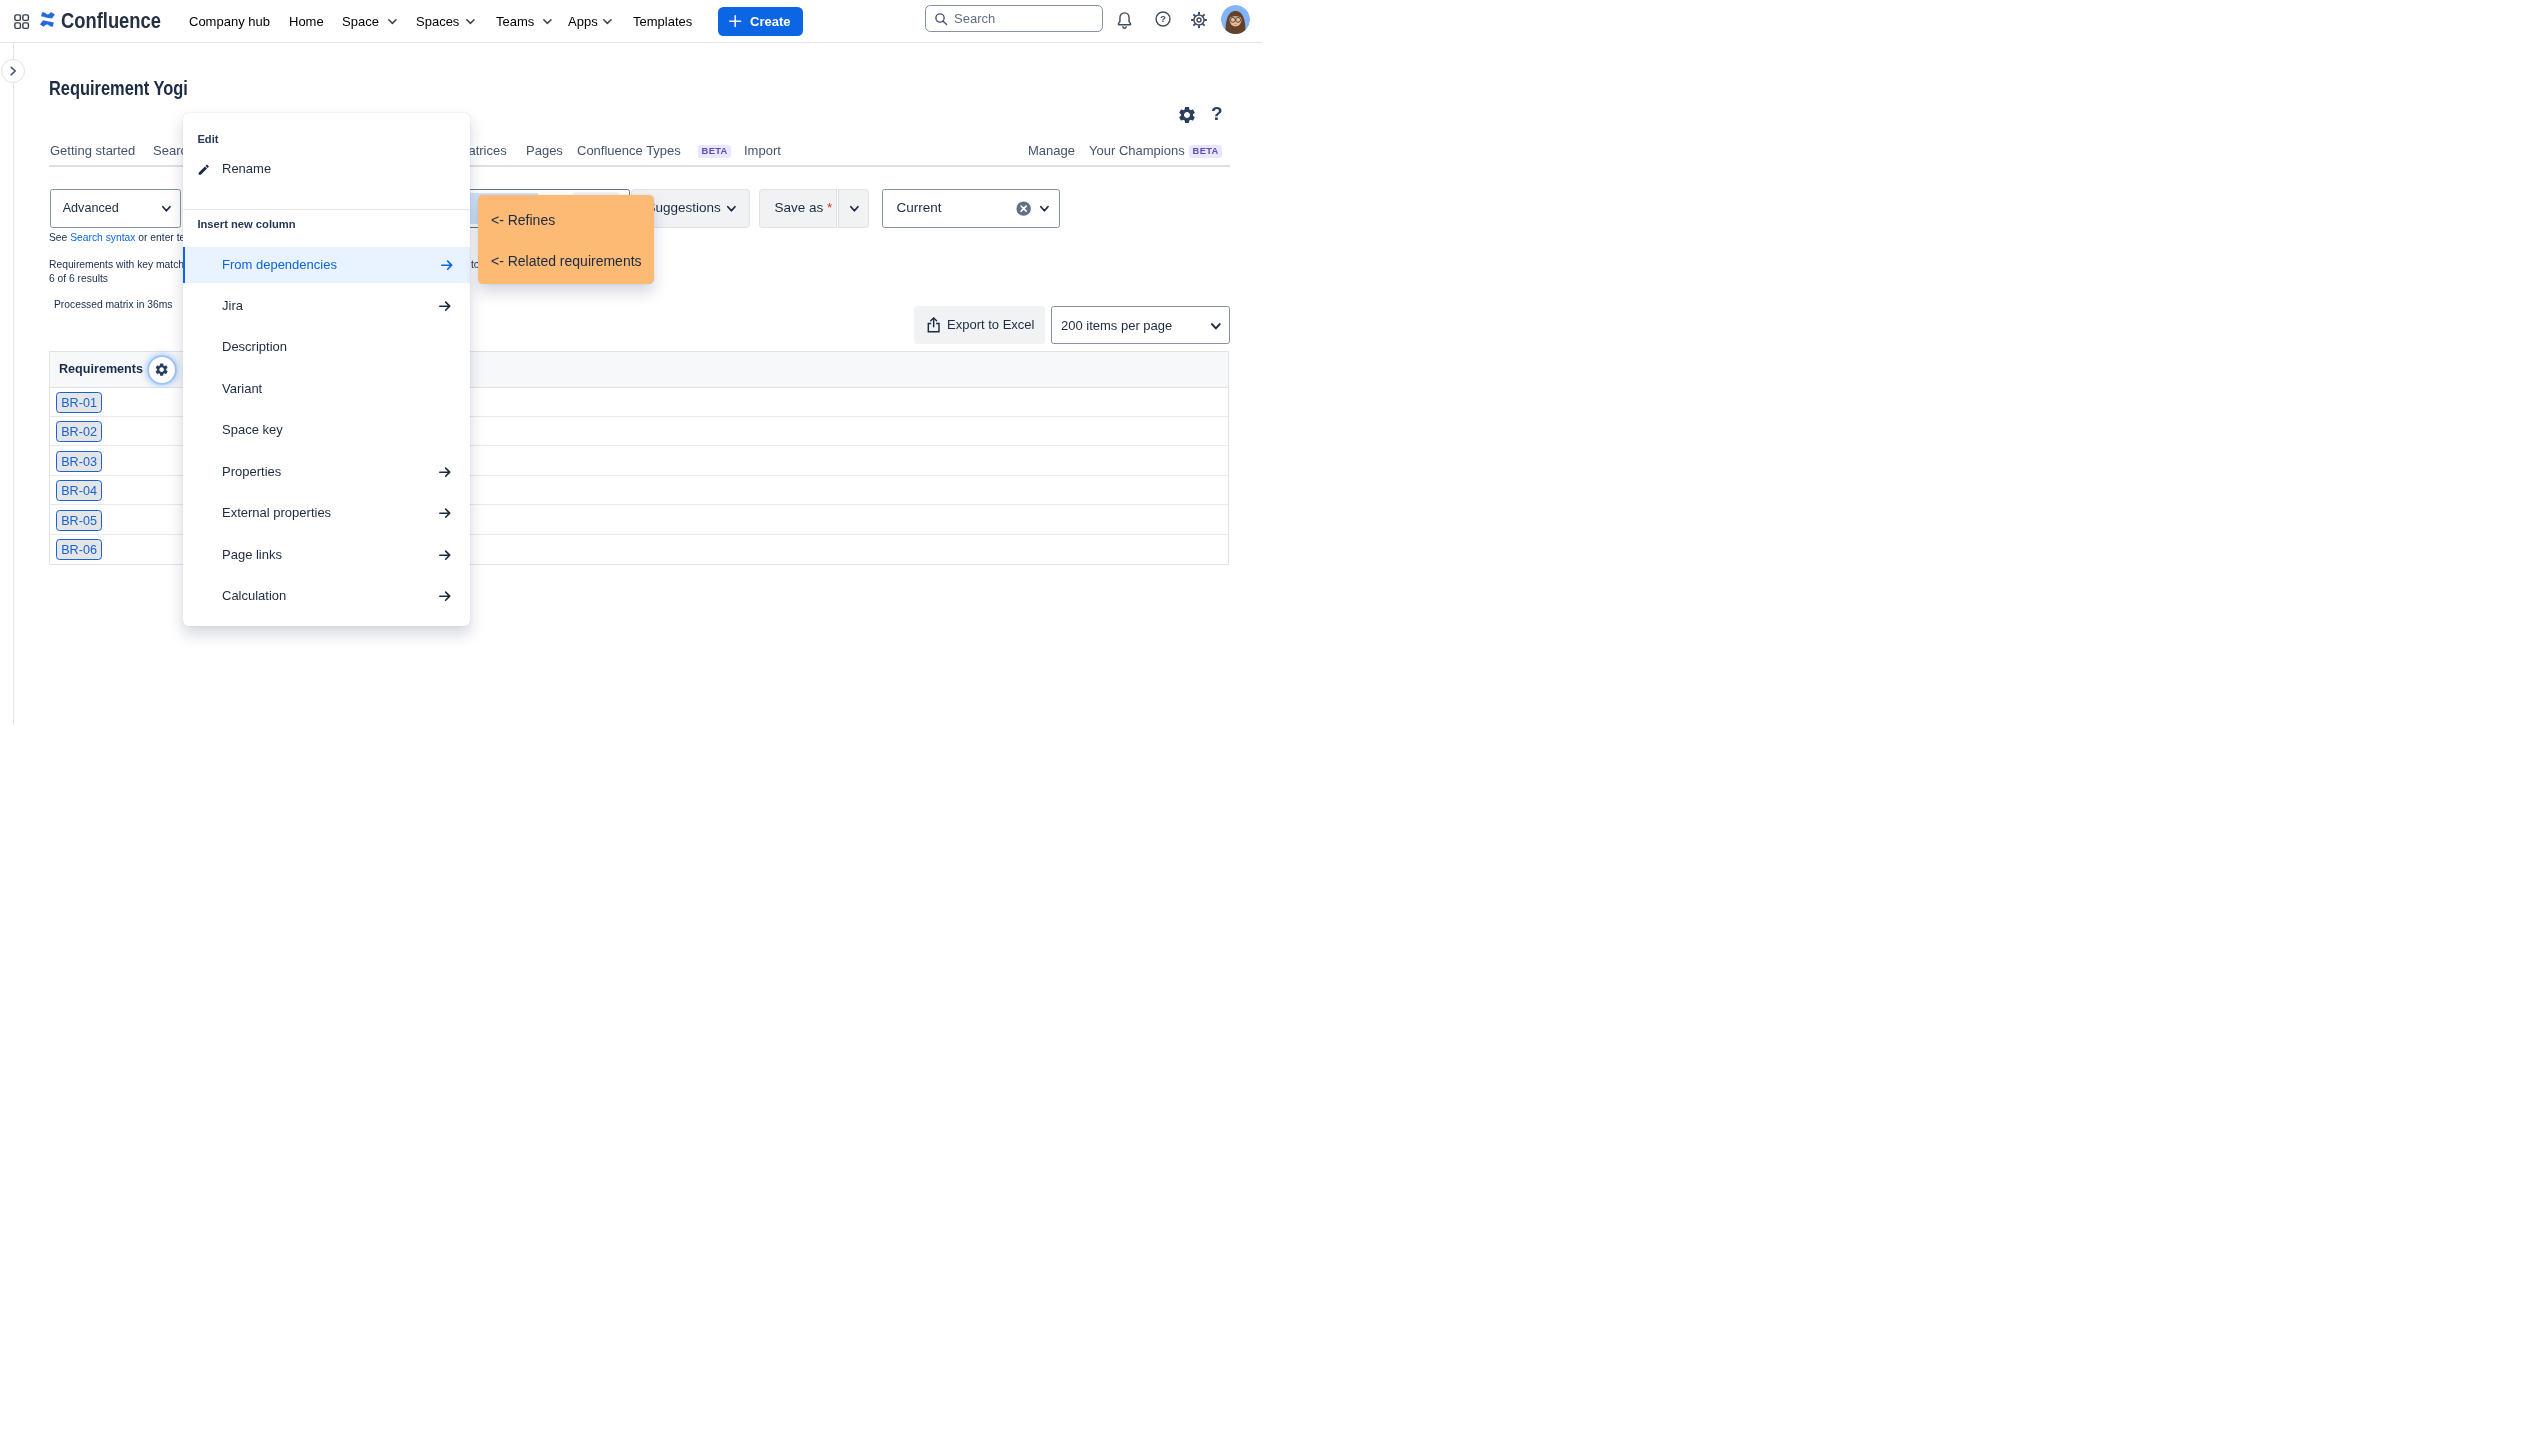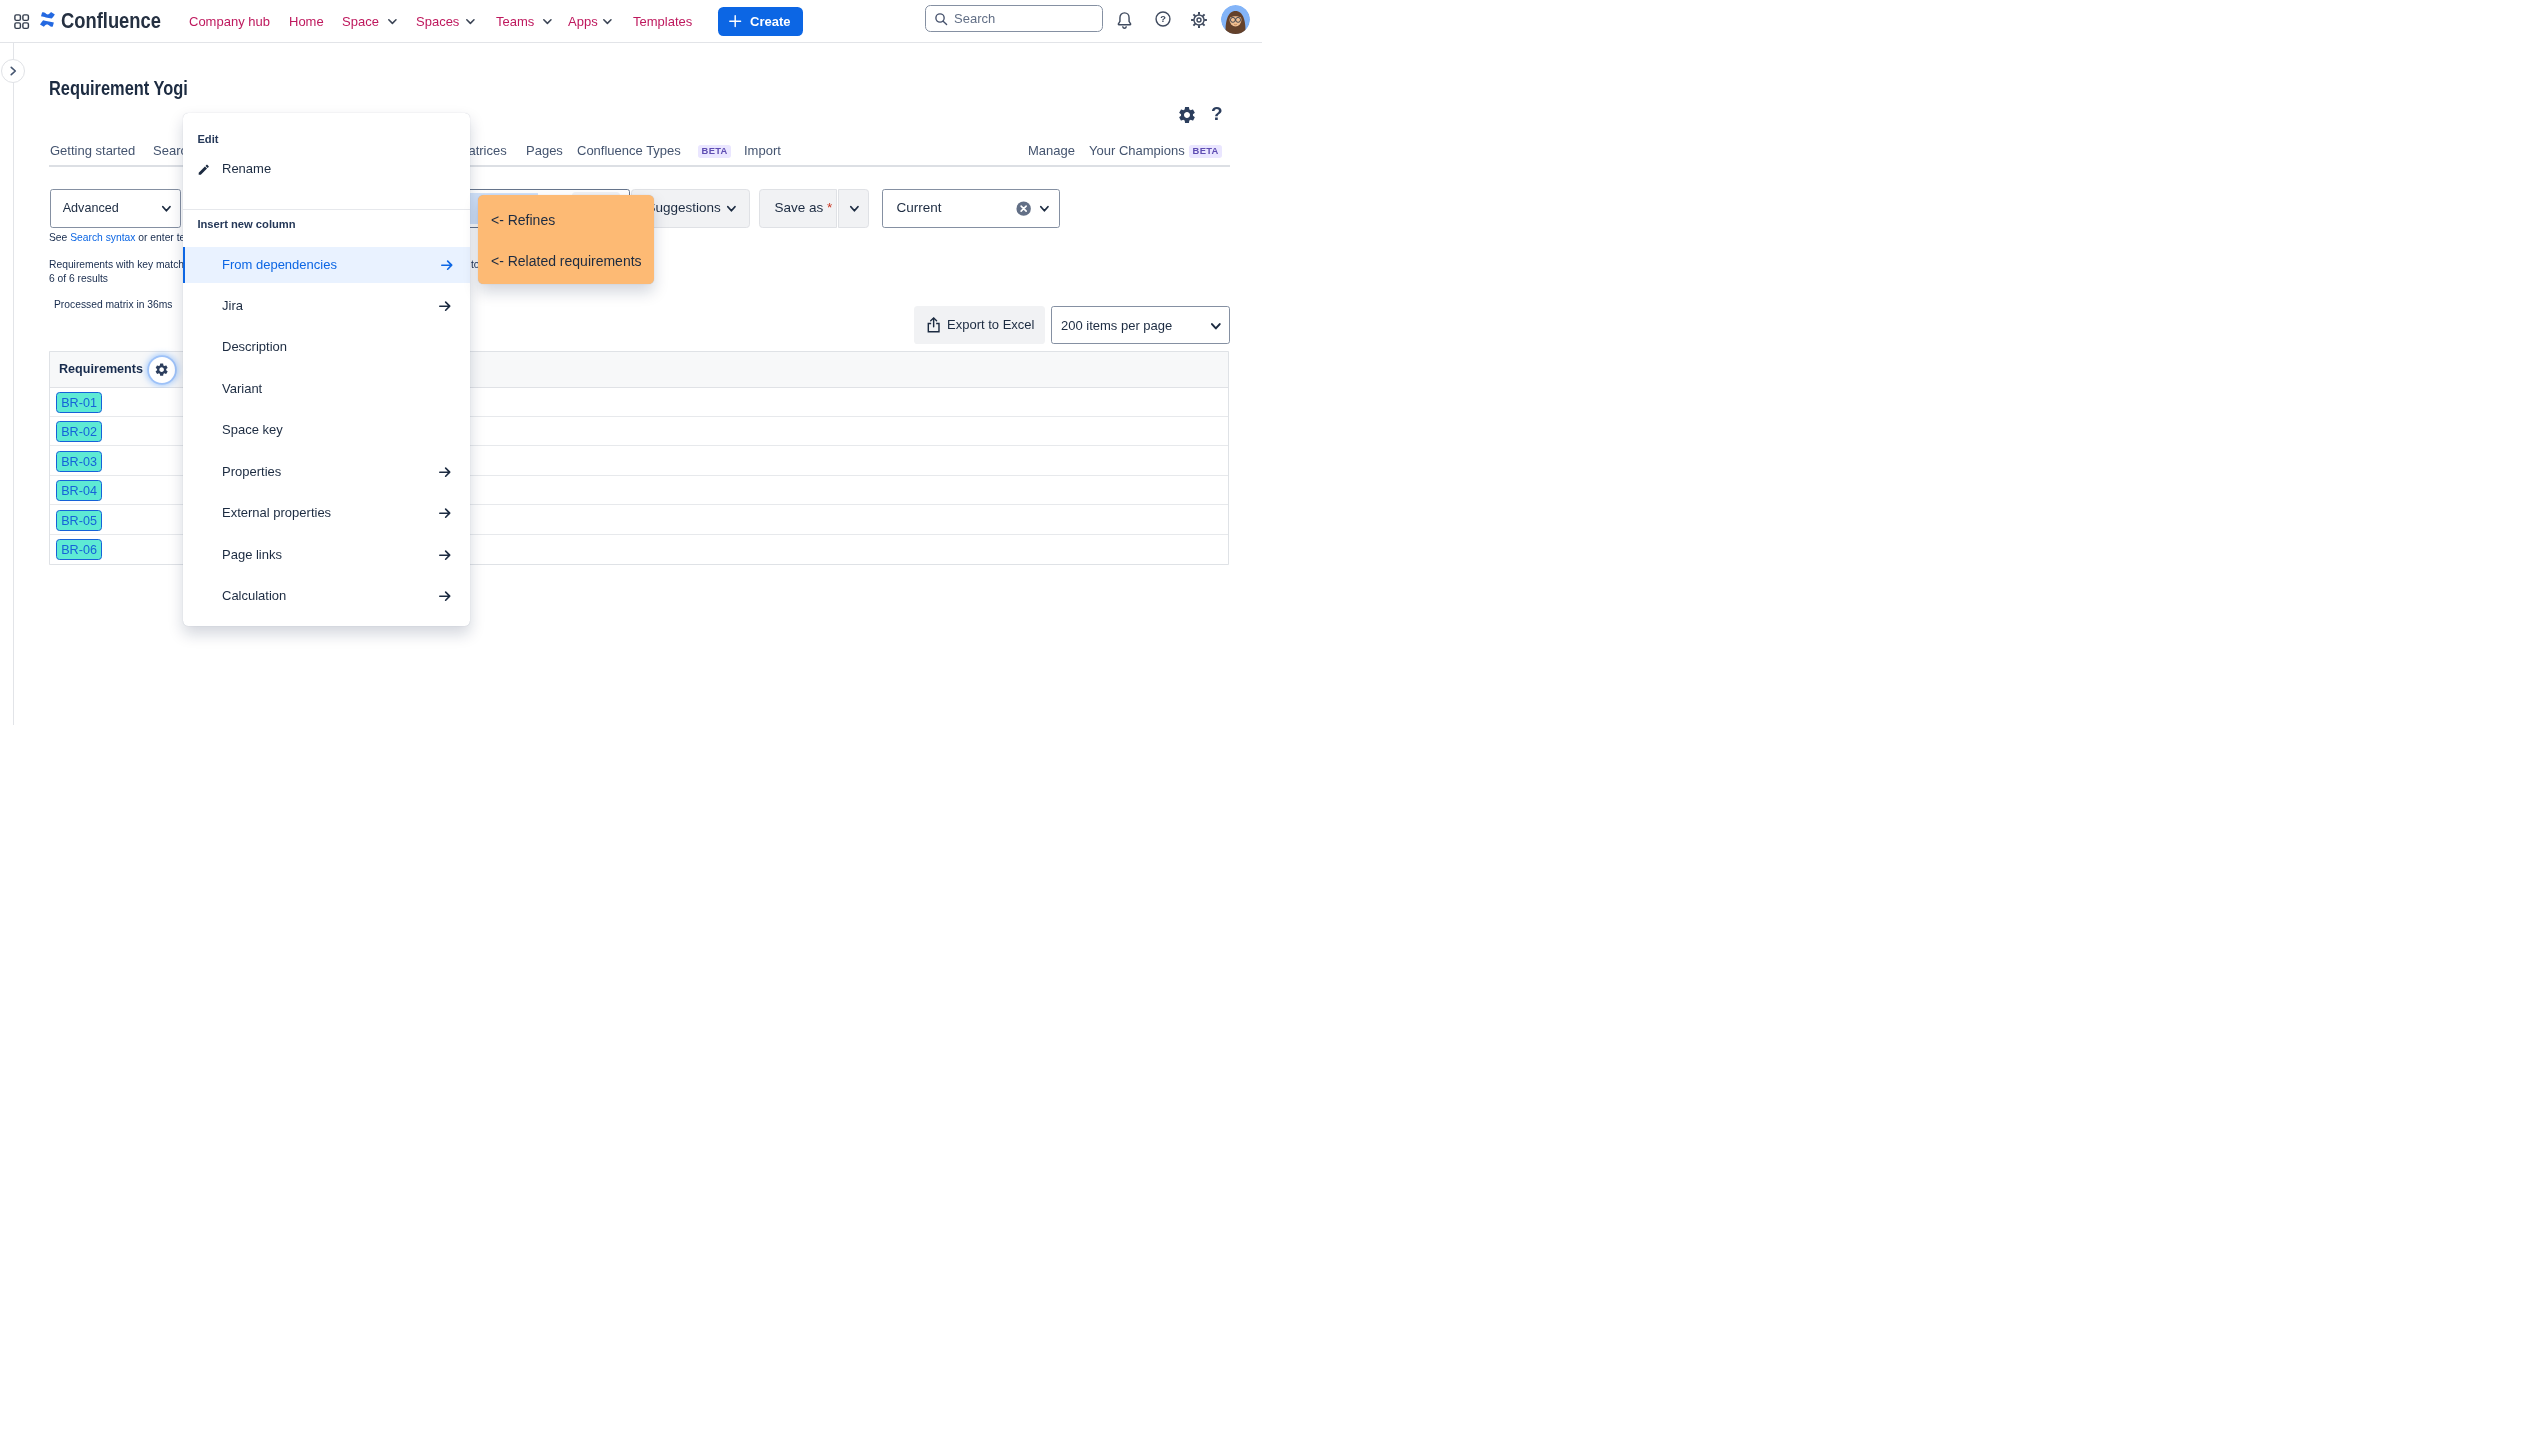--- a/index.html
+++ b/index.html
@@ -2,21 +2,21 @@
 <html style="font-size:14.4px"><head>
 <meta charset="utf-8">
 <style>
   * { margin:0; padding:0; box-sizing:border-box; }
   html,body { width:1262px; height:726px; background:#fff; font-family:"Liberation Sans", sans-serif; overflow:hidden; }
   .abs { position:absolute; }
   #page { position:relative; width:1262px; height:726px; }
 
   
   #nav { position:absolute; left:0; top:0; width:1262px; height:43px; background:#fff; border-bottom:0.9px solid #E2E4E8; z-index:5; }
-  .navitem { position:absolute; top:0; height:43px; line-height:43px; font-size:13px; color:#be185d; white-space:nowrap; }
+  .navitem { position:absolute; top:0; height:43px; line-height:43px; font-size:13px; color:#000000; white-space:nowrap; }
   #wordmark { position:absolute; left:61px; top:7.6px; font-size:21.6px; line-height:25px; font-weight:700; color:#253041; transform:scaleX(0.85); transform-origin:left top; white-space:nowrap; }
   #createbtn { position:absolute; left:718px; top:7.2px; width:85px; height:29px; background:#0C66E4; border-radius:5.4px; color:#fff; }
   #createbtn span { position:absolute; left:32px; top:0; height:23px; line-height:29px; font-size:13px; font-weight:700; }
   #searchbox { position:absolute; left:925px; top:5.4px; width:178px; height:27px; border:0.9px solid #8590A2; border-radius:5.4px; }
   #searchbox span { position:absolute; left:28px; top:0; height:25px; line-height:25px; font-size:13px; color:#626F86; }
 
   
   #rail { position:absolute; left:12.6px; top:43px; width:0.9px; height:682px; background:#E2E4E8; }
   #railbtn { position:absolute; left:0.9px; top:59px; width:24px; height:24px; border-radius:50%; background:#fff; border:0.9px solid #E0E2E6; z-index:2; }
 
@@ -31,21 +31,21 @@
   .sel { border:0.9px solid #8590A2; border-radius:2.7px; background:#fff; }
   .greybtn { background:#F1F2F4; border-radius:3.6px; }
   .ctltext { position:absolute; font-size:13.5px; color:#1C2B41; white-space:nowrap; }
 
   .helper { position:absolute; font-size:10.3px; color:#172B4D; white-space:nowrap; }
 
   
   #tbl { position:absolute; left:49px; top:351px; width:1180px; height:214px; border:0.9px solid #DFE2E6; border-bottom-width:1.8px; border-radius:0.9px; }
   #thead { position:absolute; left:0; top:0; width:100%; height:36px; background:#F7F8F9; border-bottom:0.9px solid #E0E2E6; }
   .trow { position:absolute; left:0; width:100%; height:29px; border-bottom:0.9px solid #E7E9EC; background:#fff; }
-  .loz { position:absolute; left:5.7px; top:4px; height:20.7px; line-height:20px; padding:0 4.5px; border:0.9px solid #1662D8; border-radius:3.6px; color:#1662D8; font-size:12.6px; background:#5eead4; }
+  .loz { position:absolute; left:5.7px; top:4px; height:20.7px; line-height:20px; padding:0 4.5px; border:0.9px solid #1662D8; border-radius:3.6px; color:#1662D8; font-size:12.6px; background:#e5e5e5; }
 
   
   #menu { position:absolute; left:183px; top:113px; width:287px; height:513px; background:#fff; border-radius:5.4px;
           box-shadow:0 7.2px 14.4px rgba(9,30,66,0.18), 0 0 0.9px rgba(9,30,66,0.25); z-index:20; }
   #submenu { position:absolute; left:478px; top:195px; width:176px; height:89px; background:#fdba74; border-radius:5.4px;
           box-shadow:0 7.2px 14.4px rgba(9,30,66,0.18), 0 0 0.9px rgba(9,30,66,0.25); z-index:30; }
   .mhead { position:absolute; left:14.4px; font-size:11.2px; font-weight:700; color:#253858; }
   .mitem { position:absolute; left:0; width:100%; height:36px; line-height:36px; font-size:13px; color:#1C2B41; white-space:nowrap; }
   .mitem .lbl { position:absolute; left:39px; top:0; }
   .mitem.hl { background:#E9F2FF; color:#0C66E4; border-left:2.2px solid #0C66E4; }

